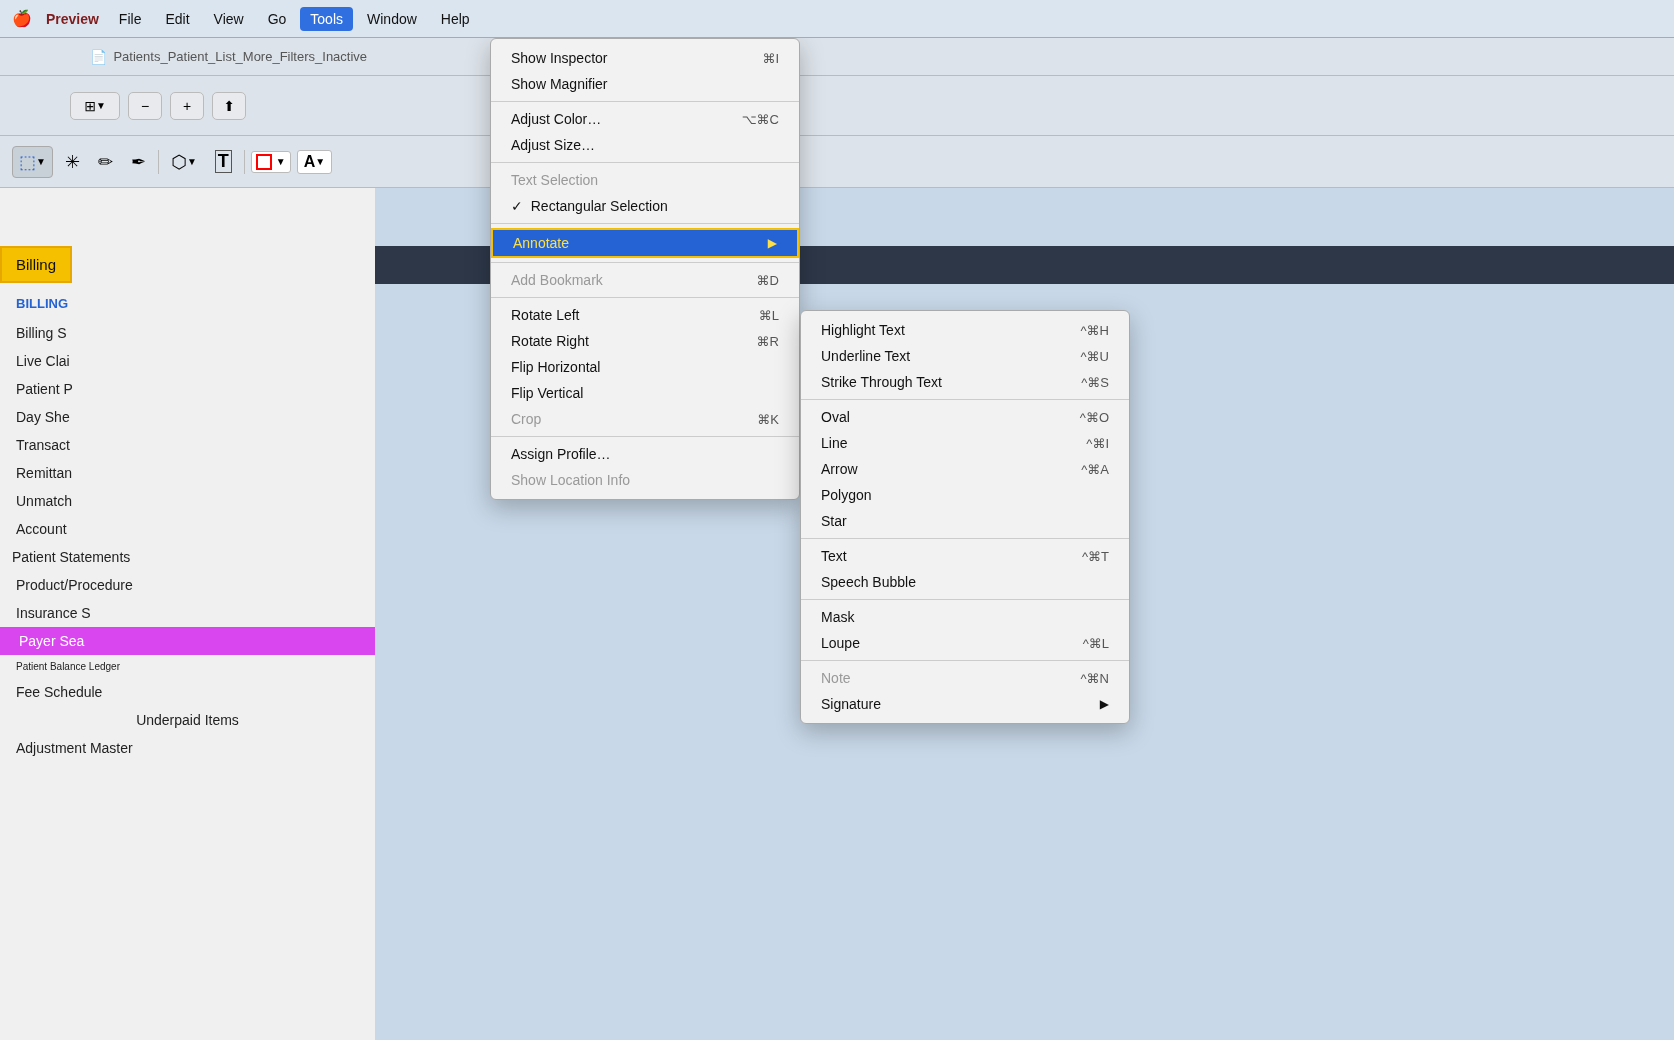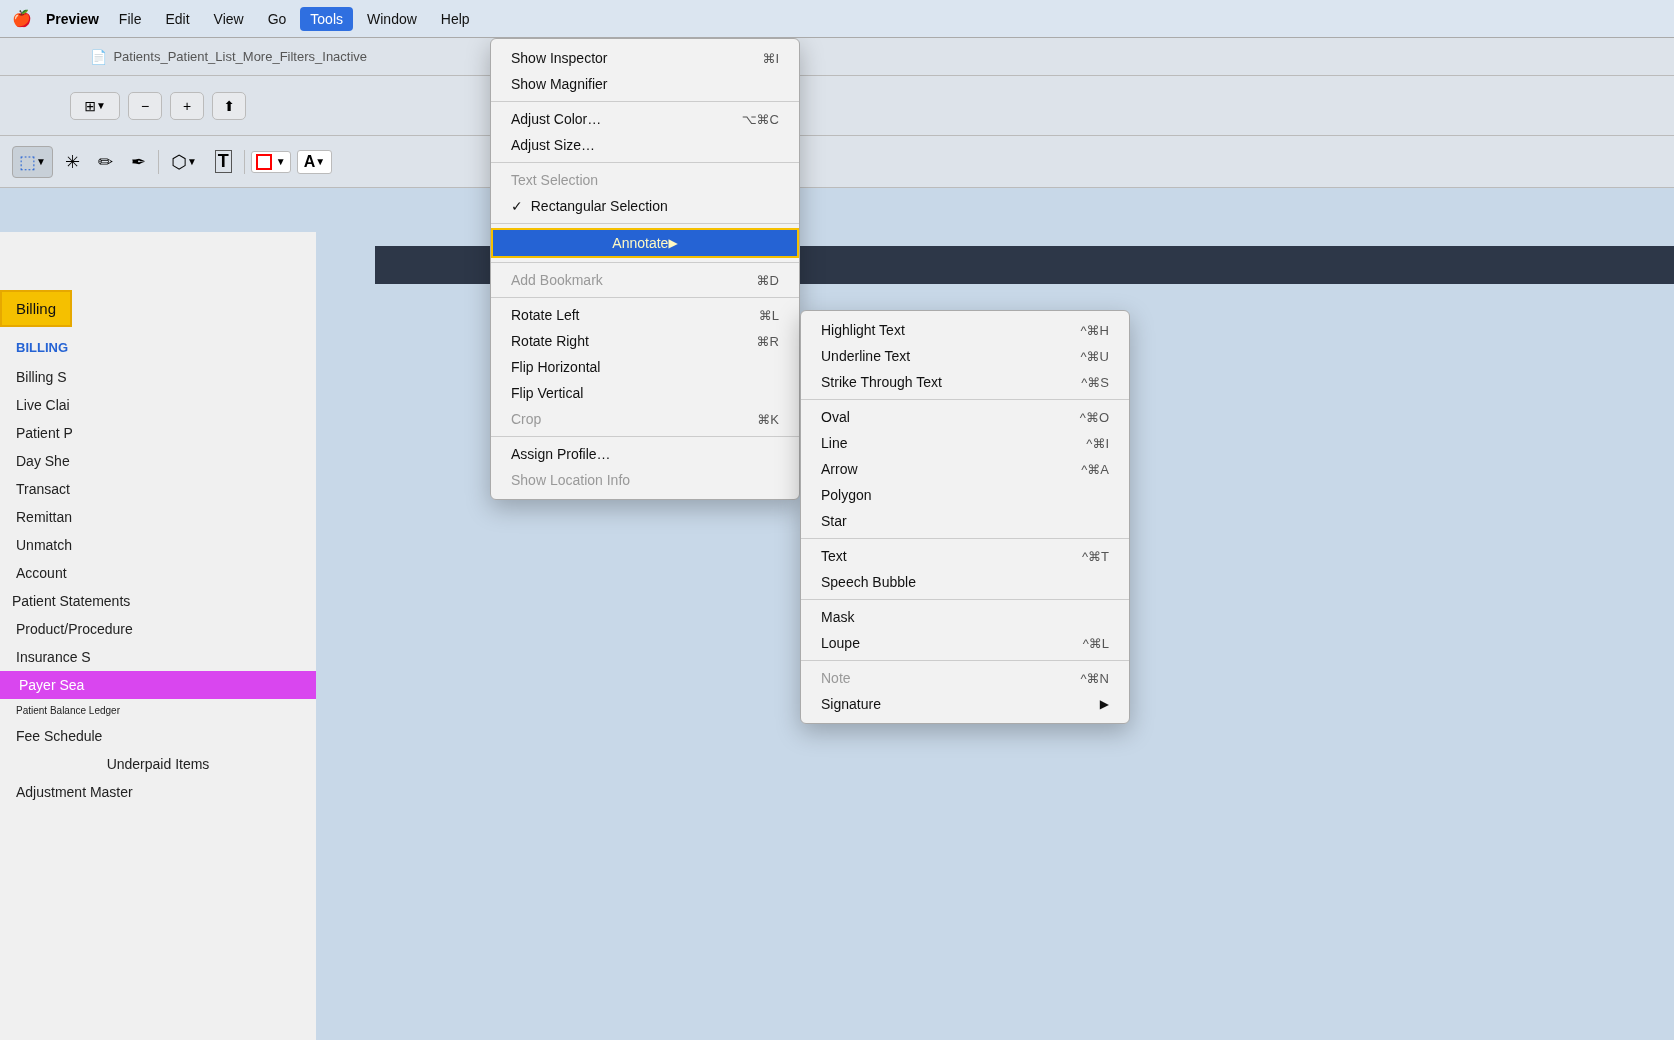--- a/index.html
+++ b/index.html
@@ -37,21 +37,21 @@
       border-radius: 4px;
       cursor: pointer;
     }
     .menu-bar .menu-item.active {
       background: #2f6fe0;
       color: white;
     }
     .menu-bar .app-name {
       font-weight: 600;
       font-size: 14px;
-      color: #000000;
+      color: #7f1d1d;
       margin-right: 6px;
     }
 
     
     .window-area {
       position: absolute;
       top: 38px;
       left: 0;
       right: 0;
       bottom: 0;
@@ -97,22 +97,21 @@
       justify-content: space-between;
       align-items: center;
       cursor: pointer;
     }
     .menu-section-item.disabled {
       color: #999;
       cursor: default;
     }
     .menu-section-item.highlighted {
       background: #2563d4;
-      color: #fef9c3;
-      justify-content: center;
+      color: #fde047;
     }
     .menu-separator {
       height: 1px;
       background: #ccc;
       margin: 4px 0;
     }
     .menu-shortcut {
       color: #555;
       font-size: 13px;
     }
@@ -325,21 +324,21 @@
       <span style="font-size:10px;">▼</span>
     </div>
     <div style="display:flex; align-items:center; border:1px solid #bbb; border-radius:3px; padding:2px 6px; background:white;">
       <span style="font-size:16px; font-weight:bold;">A</span>
       <span style="font-size:10px;">▼</span>
     </div>
   </div>
 
   <div class="left-m">M</div>
 
-  <div style="position:absolute; top:150px; left:0; width:316px; bottom:0; background:#f0f0f0;margin-top:44px;">
+  <div style="position:absolute; top:150px; left:0; width:375px; bottom:0; background:#f0f0f0;">
 
     <div style="position:absolute; top:58px; left:0; background:#f5c000; padding:8px 14px; font-size:15px; font-weight:500; border:2px solid #e6a800; z-index:10; color:#111;">Billing</div>
 
     <div style="position:absolute; top:100px; left:0; right:0; bottom:0; overflow:hidden;">
       <div style="padding:8px 16px; font-size:13px; font-weight:700; color:#2563d4;">BILLING</div>
       <div style="padding:6px 16px; font-size:14px; color:#222;">Billing S<span style="color:transparent;">ummary</span></div>
       <div style="padding:6px 16px; font-size:14px; color:#222;">Live Clai<span style="color:transparent;">ms Feed</span></div>
       <div style="padding:6px 16px; font-size:14px; color:#222;">Patient P<span style="color:transparent;">ayments</span></div>
       <div style="padding:6px 16px; font-size:14px; color:#222;">Day She<span style="color:transparent;">et</span></div>
       <div style="padding:6px 16px; font-size:14px; color:#222;">Transact<span style="color:transparent;">ion Ledger</span></div>

